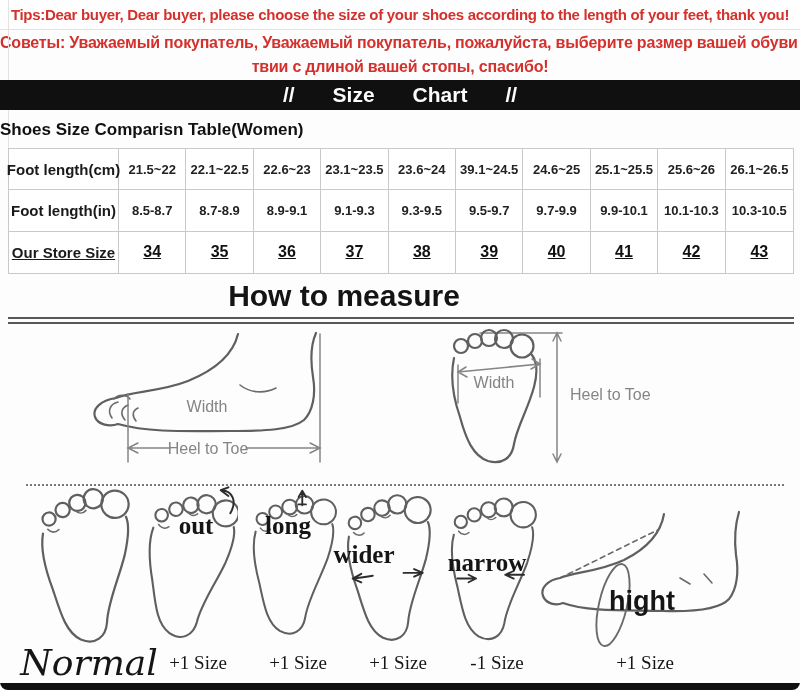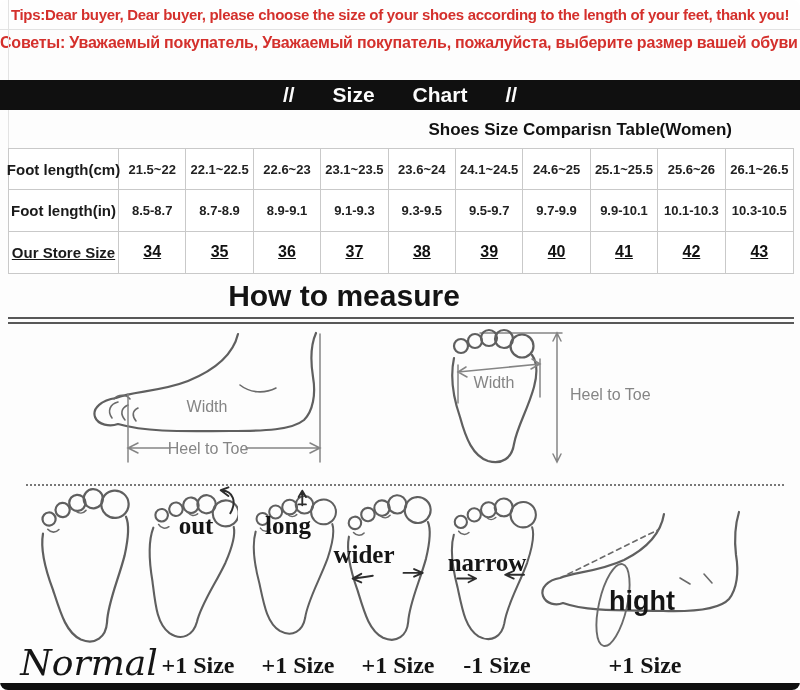--- a/index.html
+++ b/index.html
@@ -10,21 +10,21 @@
   .tips-en{top:0;left:0;width:800px;height:29px;line-height:30px;text-align:center;
            color:#d4302c;font-weight:bold;font-size:15px;letter-spacing:-0.3px;white-space:nowrap;
            border-bottom:1px solid #e2e2e2;background:#fefefe;}
   .tips-ru{top:30px;left:0;width:800px;height:50px;text-align:center;color:#d4302c;
            font-weight:bold;font-size:16px;letter-spacing:-0.2px;line-height:24px;padding-top:1px;}
   .tips-ru div{white-space:nowrap;}
   
   .size-banner{top:80px;left:0;width:800px;height:30px;background:#101010;color:#fcfcfc;
                display:flex;align-items:center;justify-content:center;gap:38px;
                font-size:21px;font-weight:bold;}
-  .tbl-title{top:110px;left:0;width:732px;height:38px;line-height:40px;text-align:right;
+  .tbl-title{top:110px;left:0;width:732px;height:38px;line-height:40px;text-align:left;
              font-size:17px;font-weight:bold;color:#111;}
   
   .size-table{top:148px;left:8px;width:784px;height:124px;display:grid;
               grid-template-columns:110px repeat(10,1fr);grid-auto-rows:1fr;
               border:1px solid #c9c9c9;background:#fff;}
   .size-table .cell{border-right:1px solid #c9c9c9;border-bottom:1px solid #c9c9c9;
                     display:flex;align-items:center;justify-content:center;white-space:nowrap;}
   .size-table .cell:nth-child(11n){border-right:none;}
   .size-table .cell:nth-child(n+23){border-bottom:none;text-decoration:underline;}
   .row-label{font-weight:bold;font-size:15px;}
@@ -42,51 +42,52 @@
   .sk{stroke:#5f5f5f;stroke-width:2.2;fill:none;stroke-linecap:round;stroke-linejoin:round;}
   .sk-thin{stroke:#6a6a6a;stroke-width:1.6;fill:none;stroke-linecap:round;}
   .meas{stroke:#858585;stroke-width:1.5;fill:none;stroke-linecap:round;}
   .meas-txt{fill:#858585;font-family:"Liberation Sans",sans-serif;font-size:16px;}
   .arrow-dark{stroke:#2d2d2d;stroke-width:2;fill:none;stroke-linecap:round;stroke-linejoin:round;}
   
   .shape-lbl{position:absolute;transform:translateX(-50%);font-family:"Liberation Serif",serif;
              font-weight:bold;font-size:25px;color:#151515;white-space:nowrap;}
   .shape-lbl.sans{font-family:"Liberation Sans",sans-serif;font-size:27px;}
   .size-lbl{position:absolute;transform:translateX(-50%);font-family:"Liberation Serif",serif;
-            font-weight:bold;font-size:24px;color:#151515;white-space:nowrap;}
+            font-weight:normal;font-size:19px;color:#151515;white-space:nowrap;}
   .size-lbl.script{font-family:"DejaVu Serif",serif;font-style:italic;font-weight:400;font-size:36px;}
 </style>
 </head>
 <body>
 
 <div class="stage">
 
   <div class="abs tips-en">Tips:Dear buyer, Dear buyer, please choose the size of your shoes according to the length of your feet, thank you!</div>
   <div class="abs tips-ru">
     <div>Советы: Уважаемый покупатель, Уважаемый покупатель, пожалуйста, выберите размер вашей обуви в соответс</div>
+    <div>твии с длиной вашей стопы, спасибо!</div>
   </div>
   <div class="abs left-edge"></div>
 
   <div class="abs size-banner">
     <span>//</span>
     <span>Size</span>
     <span>Chart</span>
     <span>//</span>
   </div>
 
   <div class="abs tbl-title">Shoes Size Comparisn Table(Women)</div>
 
   <div class="abs size-table">
     <div class="cell row-label">Foot length(cm)</div>
     <div class="cell val-sm">21.5~22</div>
     <div class="cell val-sm">22.1~22.5</div>
     <div class="cell val-sm">22.6~23</div>
     <div class="cell val-sm">23.1~23.5</div>
     <div class="cell val-sm">23.6~24</div>
-    <div class="cell val-sm">24.1~24.5</div>
+    <div class="cell val-sm">39.1~24.5</div>
     <div class="cell val-sm">24.6~25</div>
     <div class="cell val-sm">25.1~25.5</div>
     <div class="cell val-sm">25.6~26</div>
     <div class="cell val-sm">26.1~26.5</div>
 
     <div class="cell row-label">Foot length(in)</div>
     <div class="cell val-sm">8.5-8.7</div>
     <div class="cell val-sm">8.7-8.9</div>
     <div class="cell val-sm">8.9-9.1</div>
     <div class="cell val-sm">9.1-9.3</div>

